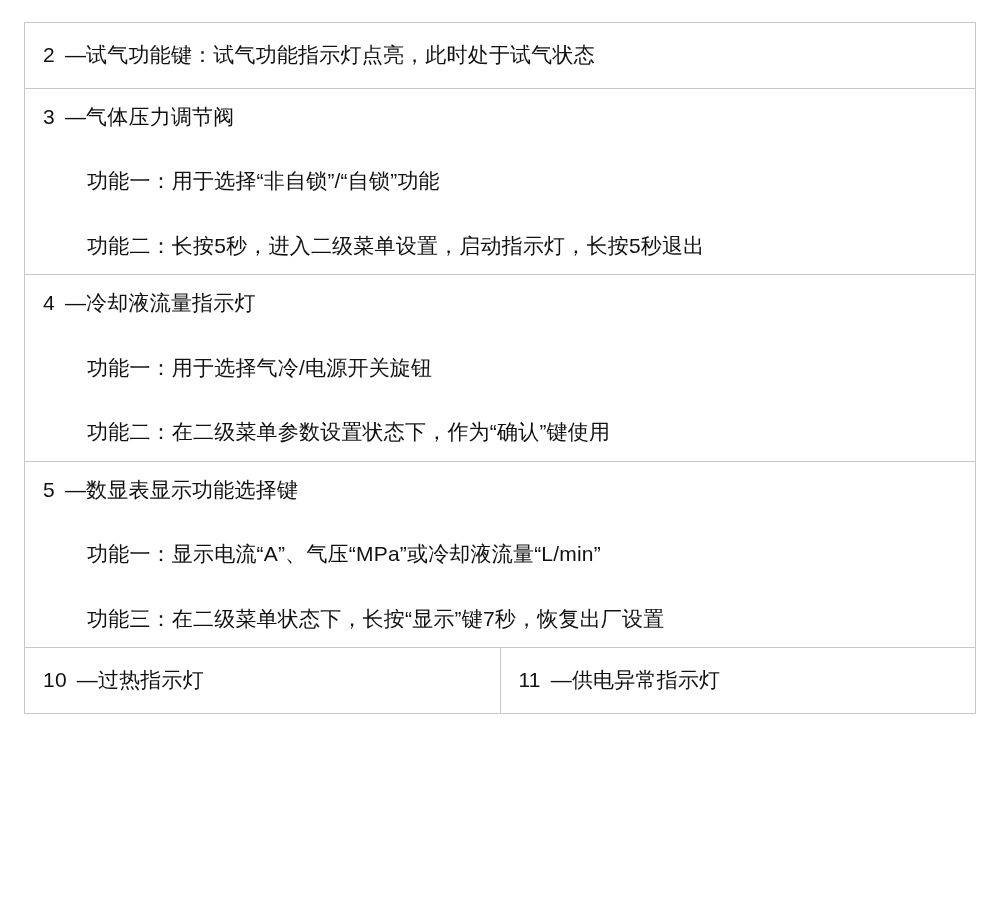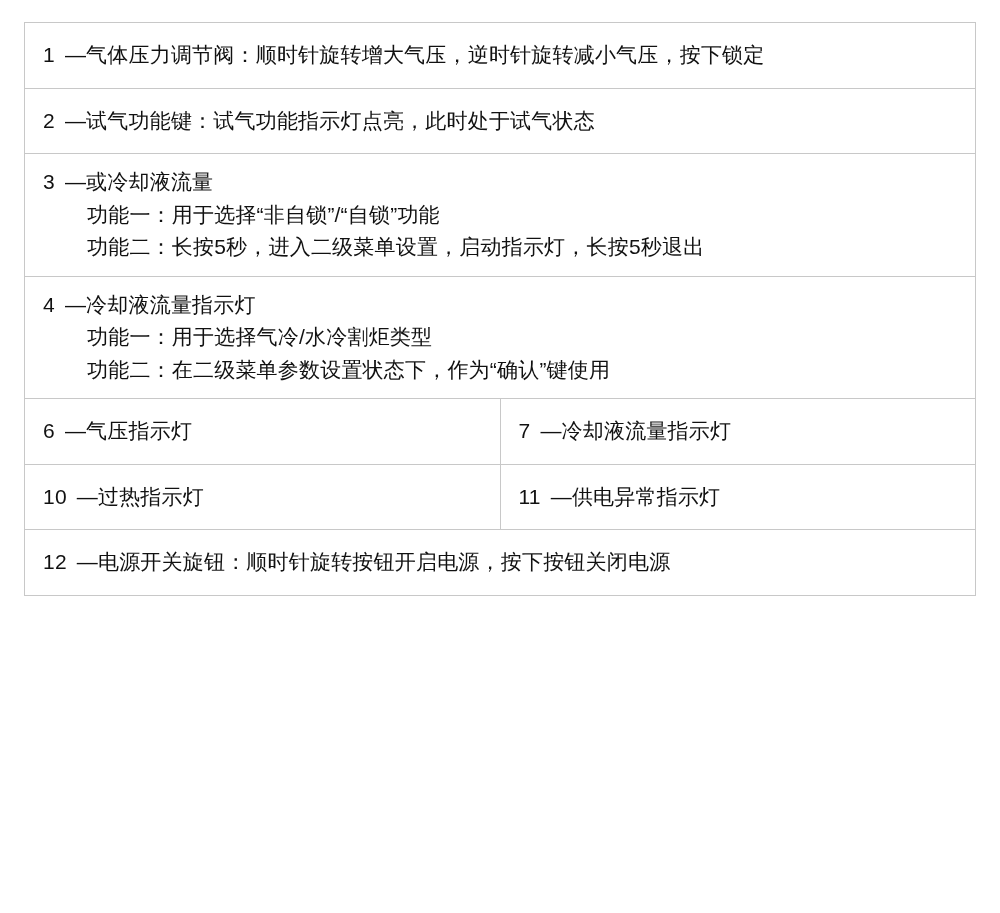--- a/index.html
+++ b/index.html
@@ -35,20 +35,21 @@
     font-size: 21px;
     line-height: 1.55;
     color: #111111;
     letter-spacing: 0.2px;
   }
   .cell .line {
     white-space: nowrap;
   }
   .cell .sub {
     padding-left: 44px;
+    margin-top: 32px;
   }
   .single-line .cell {
     padding-top: 16px;
     padding-bottom: 16px;
   }
   .half {
     width: 50%;
   }
   .row-tall .cell {
     padding-top: 12px;
@@ -62,87 +63,70 @@
     padding: 0 2px 0 8px;
   }
 </style>
 </head>
 <body>
 
 <div class="sheet">
   <table class="legend-table">
     <tbody>
 
-      <tr class="single-line">
-        <td colspan="2">
-          <div class="cell">
-            <div class="line"><span class="num">1</span><span class="dash"></span><span>—气体压力调节阀：顺时针旋转增大气压，逆时针旋转减小气压，按下锁定</span></div>
-          </div>
-        </td>
-      </tr>
 
       <tr class="single-line">
         <td colspan="2">
           <div class="cell">
             <div class="line"><span class="num">2</span><span class="dash"></span><span>—试气功能键：试气功能指示灯点亮，此时处于试气状态</span></div>
           </div>
         </td>
       </tr>
 
       <tr class="row-tall">
         <td colspan="2">
           <div class="cell">
-            <div class="line"><span class="num">3</span><span class="dash"></span><span>—或冷却液流量</span></div>
+            <div class="line"><span class="num">3</span><span class="dash"></span><span>—气体压力调节阀</span></div>
             <div class="line sub">功能一：用于选择“非自锁”/“自锁”功能</div>
             <div class="line sub">功能二：长按5秒，进入二级菜单设置，启动指示灯，长按5秒退出</div>
           </div>
         </td>
       </tr>
 
       <tr class="row-tall">
         <td colspan="2">
           <div class="cell">
             <div class="line"><span class="num">4</span><span class="dash"></span><span>—冷却液流量指示灯</span></div>
-            <div class="line sub">功能一：用于选择气冷/水冷割炬类型</div>
+            <div class="line sub">功能一：用于选择气冷/电源开关旋钮</div>
             <div class="line sub">功能二：在二级菜单参数设置状态下，作为“确认”键使用</div>
           </div>
         </td>
       </tr>
 
-
-      <tr class="single-line">
-        <td class="half">
+      <tr class="row-tall">
+        <td colspan="2">
           <div class="cell">
-            <div class="line"><span class="num">6</span><span class="dash"></span><span>—气压指示灯</span></div>
-          </div>
-        </td>
-        <td class="half">
-          <div class="cell">
-            <div class="line"><span class="num">7</span><span class="dash"></span><span>—冷却液流量指示灯</span></div>
+            <div class="line"><span class="num">5</span><span class="dash"></span><span>—数显表显示功能选择键</span></div>
+            <div class="line sub">功能一：显示电流“A”、气压“MPa”或冷却液流量“L/min”</div>
+            <div class="line sub">功能三：在二级菜单状态下，长按“显示”键7秒，恢复出厂设置</div>
           </div>
         </td>
       </tr>
+
 
 
       <tr class="single-line">
         <td class="half">
           <div class="cell">
             <div class="line"><span class="num">10</span><span class="dash"></span><span>—过热指示灯</span></div>
           </div>
         </td>
         <td class="half">
           <div class="cell">
             <div class="line"><span class="num">11</span><span class="dash"></span><span>—供电异常指示灯</span></div>
           </div>
         </td>
       </tr>
 
-      <tr class="single-line">
-        <td colspan="2">
-          <div class="cell">
-            <div class="line"><span class="num">12</span><span class="dash"></span><span>—电源开关旋钮：顺时针旋转按钮开启电源，按下按钮关闭电源</span></div>
-          </div>
-        </td>
-      </tr>
 
     </tbody>
   </table>
 </div>
 
 </body></html>

